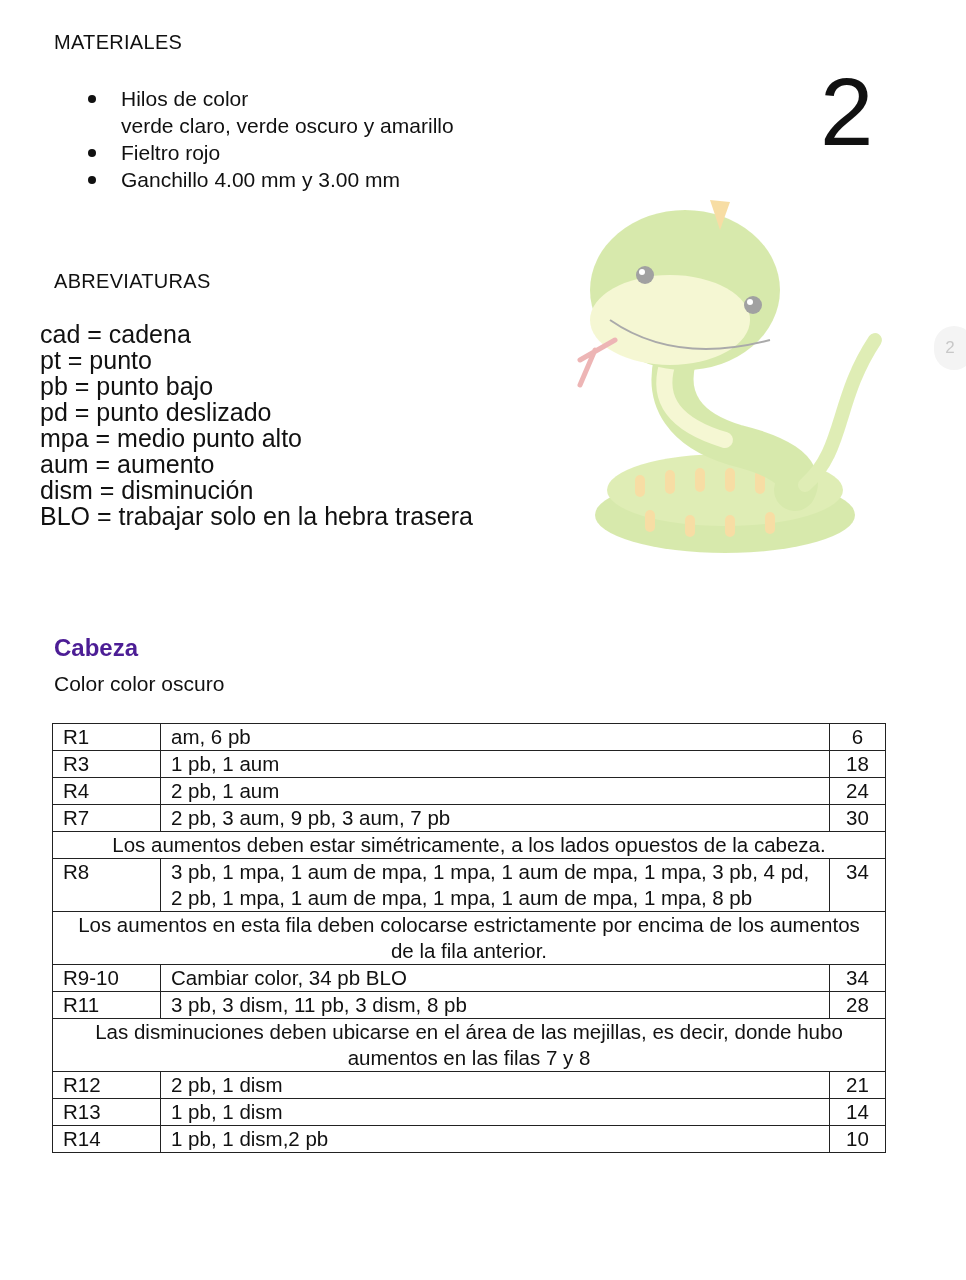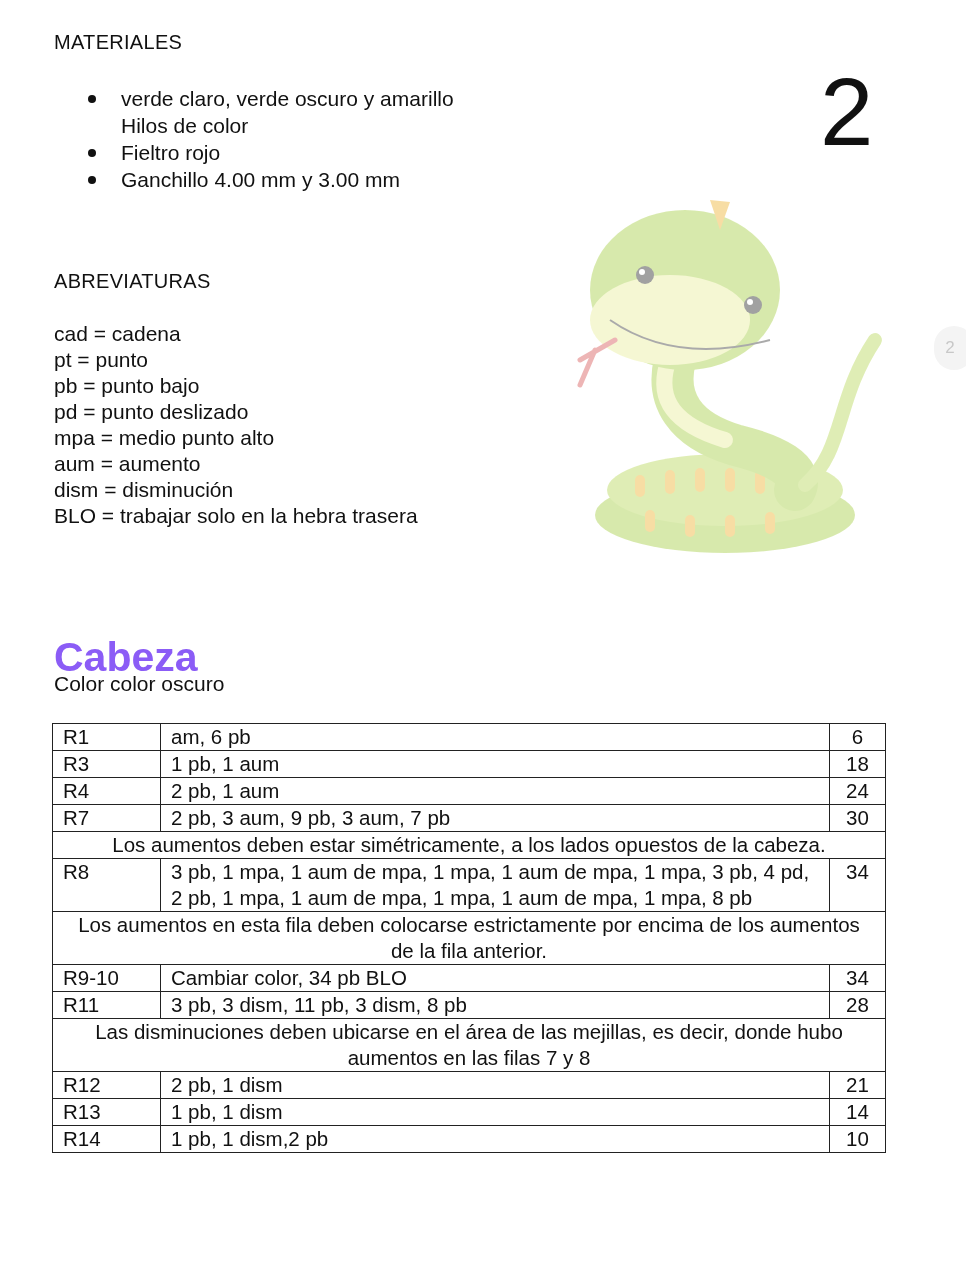--- a/index.html
+++ b/index.html
@@ -9,45 +9,45 @@
   .heading { position: absolute; left: 54px; font-weight: normal; font-size: 20px; letter-spacing: 0.3px; }
   #h-materiales { top: 31px; }
   #h-abrev { top: 270px; }
 
   .mat-list { position: absolute; left: 84px; top: 85px; list-style: none; font-size: 21px; line-height: 27px; }
   .mat-list li { position: relative; padding-left: 37px; }
   .mat-list li .bullet { position: absolute; left: 4px; top: 10px; width: 8px; height: 8px; border-radius: 50%; background: #111; }
 
   .page-num { position: absolute; left: 820px; top: 62px; font-size: 96px; line-height: 100px; font-weight: normal; }
 
-  .abbr-list { position: absolute; left: 54px; top: 321px; font-size: 21px; line-height: 26px; }
+  .abbr-list { position: absolute; left: 40px; top: 321px; font-size: 25px; line-height: 26px; }
 
   .snake { position: absolute; left: 575px; top: 190px; width: 320px; height: 370px; opacity: 0.55; }
 
   .side-badge { position: absolute; left: 934px; top: 326px; width: 40px; height: 44px; border-radius: 22px; background: #f4f4f4; color: #c8c8c8; font-size: 17px; display: flex; align-items: center; justify-content: center; padding-right: 8px; }
 
-  .section-title { position: absolute; left: 54px; top: 634px; font-size: 41px; font-weight: bold; color: #8b5cf6; }
+  .section-title { position: absolute; left: 54px; top: 634px; font-size: 24px; font-weight: bold; color: #4c1d95; }
   .section-sub { position: absolute; left: 54px; top: 672px; font-size: 21px; }
 
   table.pattern { position: absolute; left: 52px; top: 723px; width: 834px; border-collapse: collapse; font-size: 20.5px; }
   table.pattern td { border: 1.5px solid #222; padding: 0 10px; line-height: 26px; vertical-align: top; }
   table.pattern td.rnd { width: 108px; }
   table.pattern td.cnt { width: 56px; text-align: center; }
   table.pattern td.note { text-align: center; padding: 0 12px; }
 </style>
 </head>
 <body>
 
 <div id="h-materiales" class="heading">MATERIALES</div>
 
 <ul class="mat-list">
   <li>
     <span class="bullet"></span>
+    <div>Hilos de color</div>
     <div>verde claro, verde oscuro y amarillo</div>
-    <div>Hilos de color</div>
   </li>
   <li>
     <span class="bullet"></span>
     <div>Fieltro rojo</div>
   </li>
   <li>
     <span class="bullet"></span>
     <div>Ganchillo 4.00 mm y 3.00 mm</div>
   </li>
 </ul>

